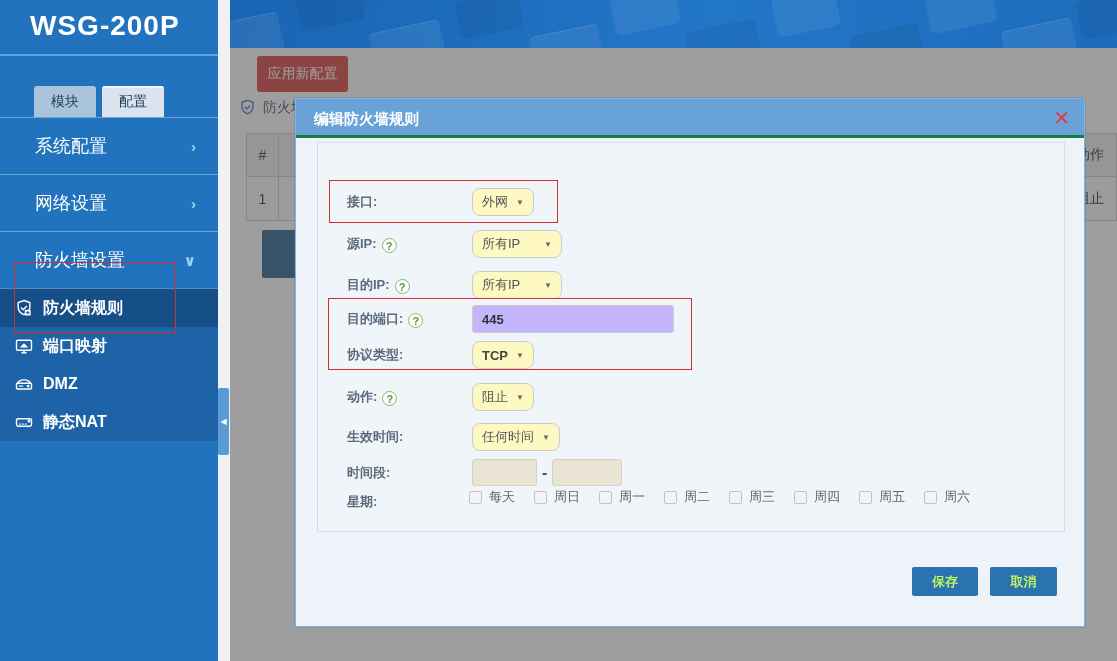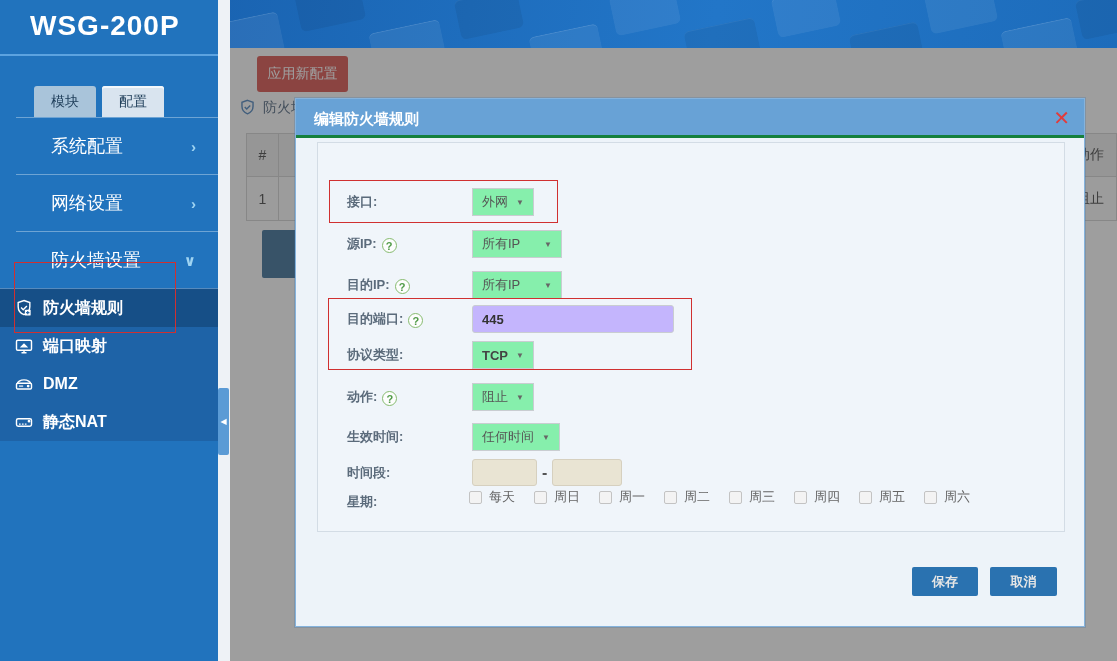--- a/index.html
+++ b/index.html
@@ -14,21 +14,21 @@
     font-size:28px; font-weight:bold; letter-spacing:1px;
     border-bottom:2px solid #5ca3e0; }
   .tabs { display:flex; gap:6px; margin:30px 0 0 14px;padding-left:20px; }
   .tab { height:31px; line-height:31px; padding:0 17px; font-size:14px;
     color:#1d3c58; border-radius:3px 3px 0 0; cursor:pointer; }
   .tab.inactive { background:#a9c4da; }
   .tab.active { background:#d9e4ef; box-shadow:inset 0 2px 0 #f2f7fb; }
   .menu { }
   .menu-item { position:relative; height:57px; line-height:57px; padding-left:35px;
     color:#fff; font-size:18px; border-top:1px solid rgba(255,255,255,.35);
-    cursor:pointer;margin-left:16px; }
+    cursor:pointer; }
   .menu-item .arrow { position:absolute; right:22px; top:0; color:#9fd4f2;
     font-size:15px; font-weight:bold; }
   .submenu { background:#1e63a7; border-top:1px solid rgba(255,255,255,.25); }
   .sub-item { position:relative; height:38px; display:flex; align-items:center;
     padding-left:14px; color:#fff; font-size:16px; font-weight:bold; cursor:pointer; }
   .sub-item.selected { background:#164f87; }
   .sub-item svg { width:20px; height:20px; margin-right:9px; flex:0 0 auto; }
   .sidebar-redbox { position:absolute; left:14px; top:262px; width:162px; height:71px;
     border:1px solid #d03030; z-index:6; pointer-events:none; }
   .gutter { position:absolute; left:218px; top:0; width:12px; height:661px;
@@ -77,41 +77,41 @@
     background:#f0f5fa; border:1px solid #d3dce5; }
   .frow { position:absolute; left:0; width:100%; height:28px; }
   .flabel { position:absolute; left:29px; top:50%; transform:translateY(-50%);
     font-size:13px; font-weight:bold; color:#5b6b7b; white-space:nowrap; }
   .fhelp { display:inline-block; width:15px; height:15px; margin-left:5px;
     border:1px solid #86bb6f; border-radius:50%; background:#fdfdfd; color:#4f9a46;
     font-size:11px; font-weight:bold; text-align:center; line-height:14px;
     vertical-align:-2px; cursor:pointer; }
   .fctrl { position:absolute; left:154px; top:0; }
   .sel { display:inline-flex; align-items:center; gap:8px; height:28px;
-    background:#86efac; border:1px solid #c9cdd1; border-radius:0; padding:0 9px;
+    background:#fef9c3; border:1px solid #c9cdd1; border-radius:8px; padding:0 9px;
     font-size:13px; color:#555; cursor:pointer; }
   .sel .caret { font-size:8px; color:#666; }
   .sel.bold { font-weight:bold; color:#444; }
   .txt { width:202px; height:28px; border:1px solid #c9cdd1; border-radius:3px;
     padding:0 9px; font-size:13px; font-weight:bold; color:#333; background:#c4b5fd;
     font-family:"Liberation Sans","DejaVu Sans",sans-serif; }
   .txt-dis { width:65px; height:27px; border:1px solid #d6d0bf; border-radius:3px;
     background:#e9e4d3; }
   .dash { margin:0 5px; color:#555; font-weight:bold; }
   .weekrow { position:absolute; left:151px; top:345px; display:flex; align-items:center;
     gap:9px; }
   .wk { display:flex; align-items:center; gap:7px; margin-right:10px; }
   .cb { width:13px; height:13px; background:#f3f3f3; border:1px solid #c3c3c3;
     border-radius:2px; cursor:pointer; }
   .wk span.lbl { font-size:13px; color:#666; }
   .modal-redbox1 { position:absolute; left:33px; top:81px; width:229px; height:43px;
     border:1px solid #d03030; z-index:12; pointer-events:none; }
   .modal-redbox2 { position:absolute; left:32px; top:199px; width:364px; height:72px;
     border:1px solid #d03030; z-index:12; pointer-events:none; }
-  .mbtn { position:absolute; top:468px; height:29px; background:#2a72b0; color:#e5e5e5;
+  .mbtn { position:absolute; top:468px; height:29px; background:#2a72b0; color:#bef264;
     border:none; border-radius:2px; font-size:13px; font-weight:bold; cursor:pointer; }
   .btn-save { left:616px; width:66px; }
   .btn-cancel { left:694px; width:67px; }
 </style>
 </head>
 <body>
 
 <div class="stage">
 
   <div class="sidebar">

